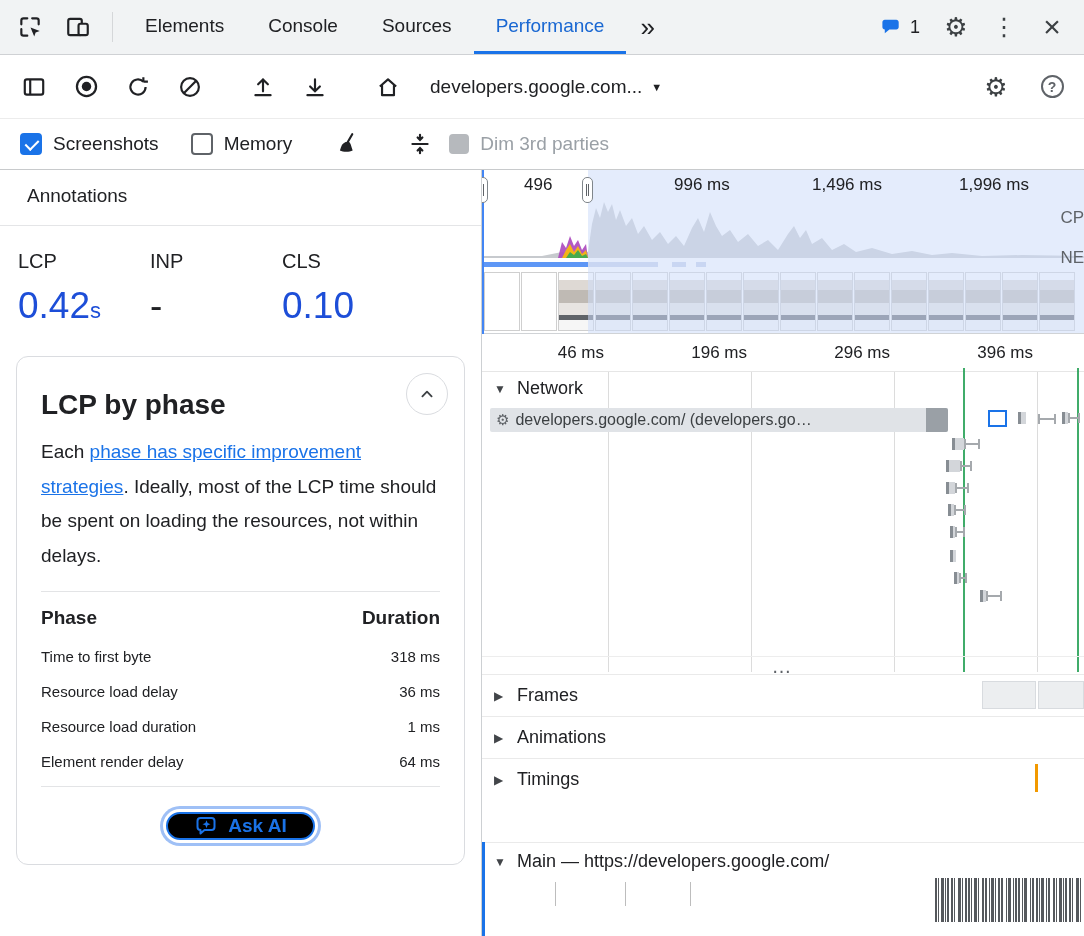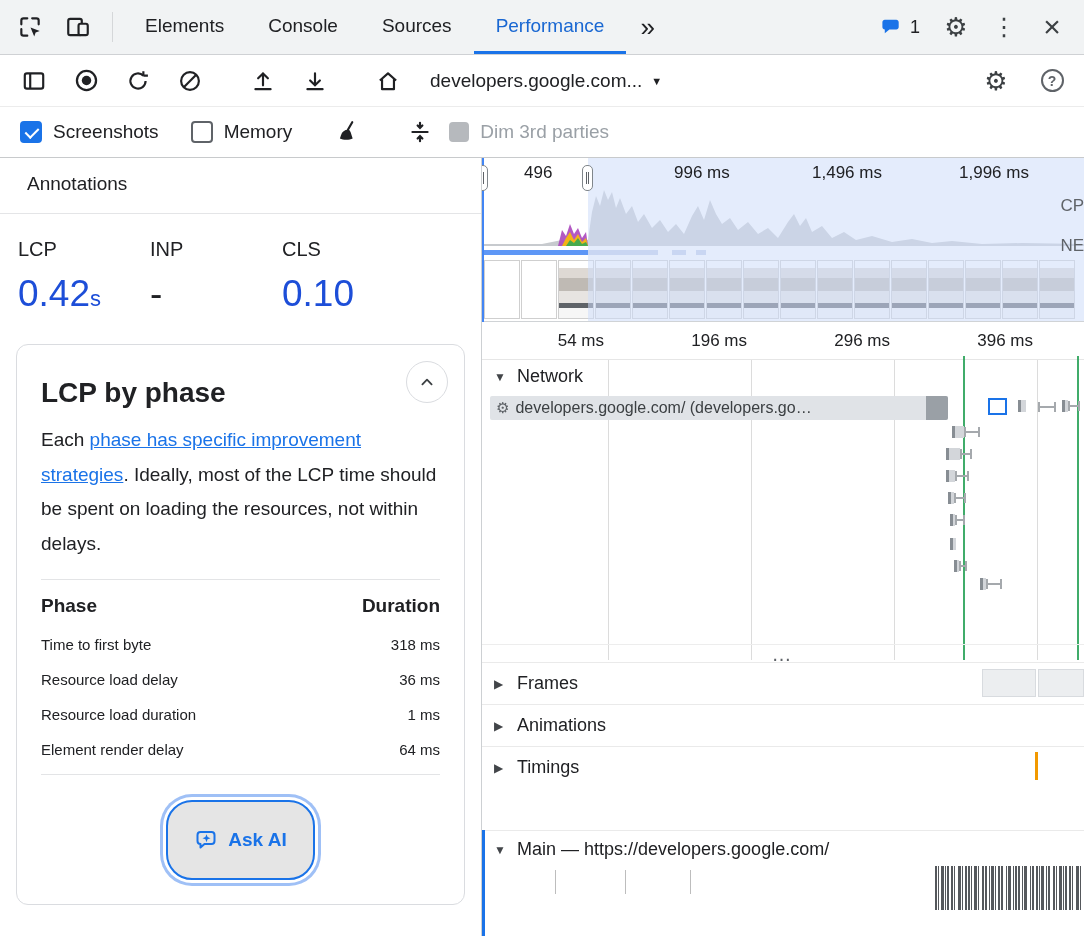--- a/index.html
+++ b/index.html
@@ -23,21 +23,21 @@
   .tab.active { color:#1967d2; border-bottom-color:#1a73e8; }
   .chev { display:flex; align-items:center; font-size:26px; color:#202124; padding:0 14px; cursor:pointer; }
   .tb-right { margin-left:auto; display:flex; align-items:center; padding-right:8px; }
   .chatwrap { display:flex; align-items:center; gap:7px; padding:0 12px; cursor:pointer; }
   .chatcount { font-size:18px; color:#202124; }
   .glyph { font-size:26px; color:#3c4043; line-height:1; }
   .glyph.small { font-size:24px; }
   .glyph.close { font-size:30px; }
 
   
-  .toolbar2 { height:52px; background:#fff; border-bottom:1px solid #ececec;
+  .toolbar2 { height:64px; background:#fff; border-bottom:1px solid #ececec;
               display:flex; align-items:center; padding-left:8px; }
   .toolbar2 .ibtn { width:52px; height:46px; }
   .pagesel { display:flex; align-items:center; gap:9px; font-size:19px; color:#202124;
              padding:0 16px; cursor:pointer; }
   .pagesel .arrow { font-size:11px; }
   .t2-right { margin-left:auto; display:flex; align-items:center; padding-right:6px; gap:4px; }
   .helpcircle { width:23px; height:23px; border:2.5px solid #5f6368; border-radius:50%;
                 display:flex; align-items:center; justify-content:center;
                 font-size:14px; font-weight:bold; color:#5f6368; }
 
@@ -77,21 +77,21 @@
                   border:1px solid #dadce0; background:#fff; display:flex; align-items:center; justify-content:center; cursor:pointer; }
   .card p { font-size:19px; line-height:1.82; margin:14px 0 18px; color:#202124; }
   .card a { color:#1a73e8; text-decoration:underline; cursor:pointer; }
   .phase-table { width:100%; border-collapse:collapse; border-top:1px solid #e3e4e6; border-bottom:1px solid #e3e4e6; }
   .phase-table th { font-size:19px; font-weight:700; text-align:left; padding:15px 0 10px; }
   .phase-table th.num, .phase-table td.num { text-align:right; }
   .phase-table td { font-size:15px; padding:9px 0; }
   .phase-table tr:last-child td { padding-bottom:16px; }
   .askai-row { display:flex; justify-content:center; margin-top:25px; }
   .askai { display:flex; align-items:center; gap:10px; border:2px solid #1a73e8; border-radius:26px;
-           background:#e5e5e5; color:#1a73e8; font-size:19px; font-weight:600; padding:26px 26px;
+           background:#000000; color:#1a73e8; font-size:19px; font-weight:600; padding:0 26px;
            box-shadow:0 0 0 3px #fff, 0 0 0 6px #9fc0f6; cursor:pointer; }
 
   
   .right { position:relative; width:602px; height:778px; background:#fff; overflow:hidden; }
 
   .overview { position:absolute; left:0; top:0; width:602px; height:164px; border-bottom:1px solid #d0d3d6; background:#fff; }
   .ov-dim { position:absolute; left:106px; top:0; right:0; bottom:0; background:rgba(205,221,250,0.55); pointer-events:none; }
   .ov-blueline { position:absolute; left:0; top:0; width:2px; height:164px; background:#4285f4; }
   .handle { position:absolute; top:7px; width:11px; height:26px; border-radius:5px; background:#fff;
             border:1px solid #80868b; cursor:ew-resize; }
@@ -399,21 +399,21 @@
       <span class="ov-label o2">1,496 ms</span>
       <span class="ov-label o3">1,996 ms</span>
 
       <span class="ov-side cpu-lab">CP</span>
       <span class="ov-side net-lab">NE</span>
       <div class="handle h-left"></div>
       <div class="handle h-right"></div>
     </div>
 
     <div class="ruler">
-      <span class="r-label r0">54 ms</span>
+      <span class="r-label r0">46 ms</span>
       <span class="r-label r1">196 ms</span>
       <span class="r-label r2">296 ms</span>
       <span class="r-label r3">396 ms</span>
     </div>
 
     <div class="gridline g0"></div>
     <div class="gridline g1"></div>
     <div class="gridline g2"></div>
     <div class="gridline g3"></div>
     <div class="marker-green mk0"></div>

